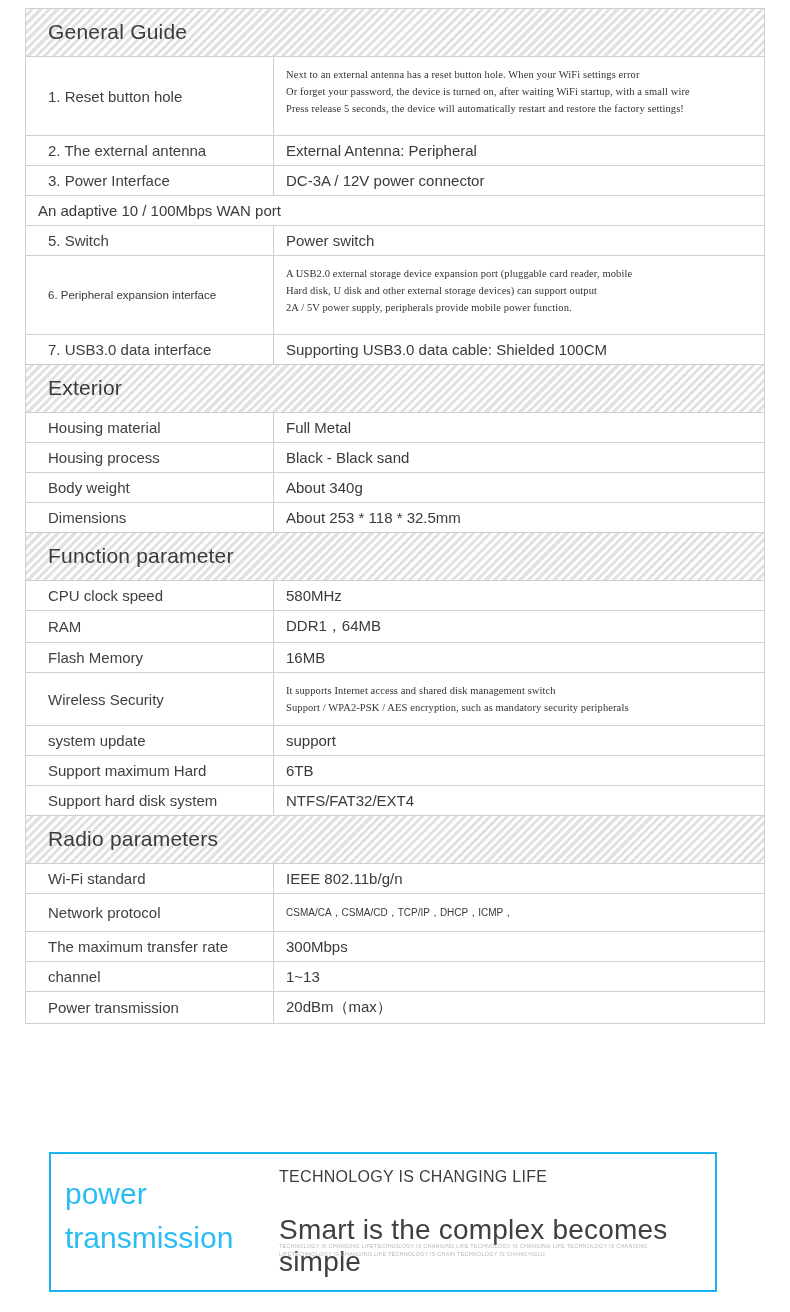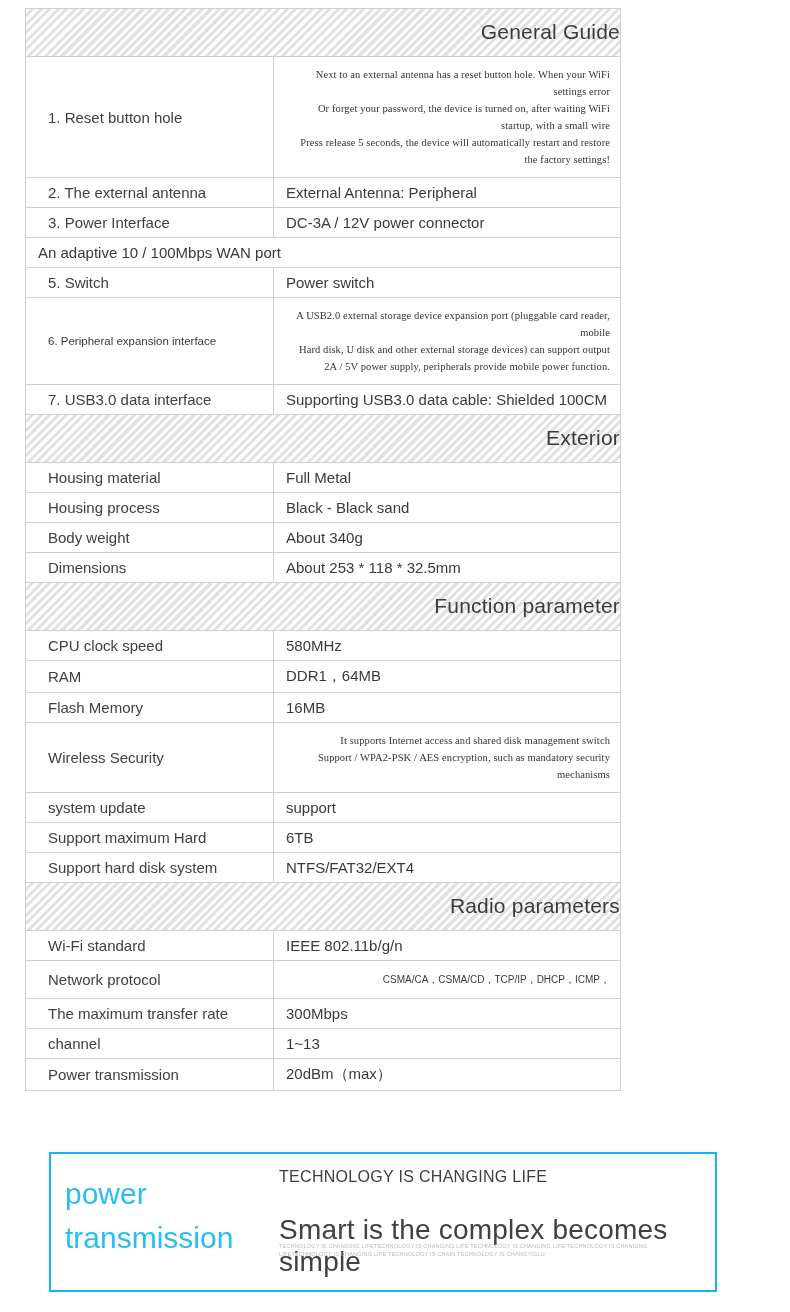--- a/index.html
+++ b/index.html
@@ -12,25 +12,24 @@
     height: 1312px;
     font-family: "Liberation Sans", sans-serif;
     color: #333333;
     position: relative;
     overflow: hidden;
   }
   .spec-sheet {
     position: absolute;
     left: 25px;
     top: 8px;
-    width: 596px;
+    width: 740px;
     border: 1px solid #cfcfcf;
     border-bottom: none;
     box-sizing: border-box;
-    text-align: right;
   }
   
   .section-head {
     background-color: #f4f4f4;
     background-image: repeating-linear-gradient(
       -45deg,
       rgba(255,255,255,0.85) 0px,
       rgba(255,255,255,0.85) 3px,
       rgba(222,222,222,0.85) 3px,
       rgba(222,222,222,0.85) 6px
@@ -237,21 +236,21 @@
   </div>
   <div class="row">
     <div class="label">Flash Memory</div>
     <div class="value">16MB</div>
   </div>
 
   <div class="row block">
     <div class="label">Wireless Security</div>
     <div class="value">
       <span class="line">It supports Internet access and shared disk management switch</span>
-      <span class="line">Support / WPA2-PSK / AES encryption, such as mandatory security mechanisms</span>
+      <span class="line">Support / WPA2-PSK / AES encryption, such as mandatory security peripherals</span>
     </div>
   </div>
 
   <div class="row">
     <div class="label">system update</div>
     <div class="value">support</div>
   </div>
   <div class="row">
     <div class="label">Support maximum Hard</div>
     <div class="value">6TB</div>

